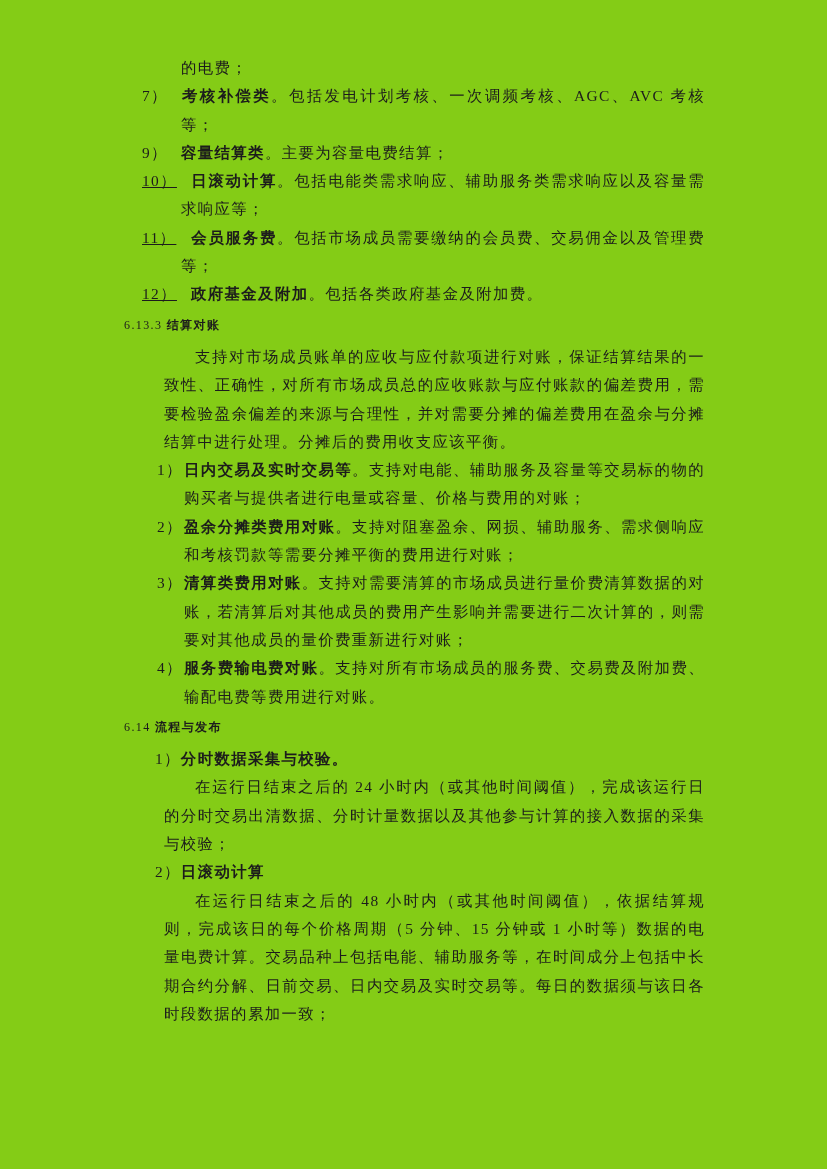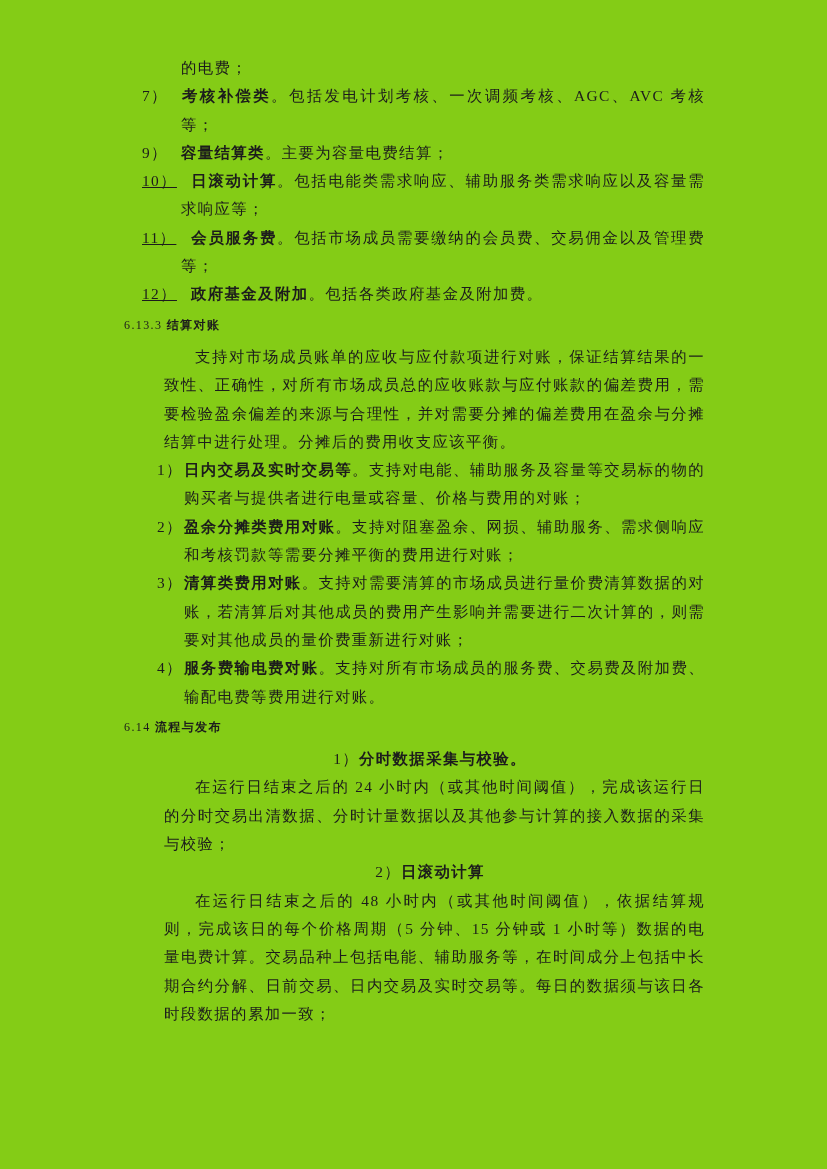--- a/index.html
+++ b/index.html
@@ -59,21 +59,21 @@
   }
   .h3 .hnum { font-weight: normal; }
 
   .para {
     text-align: justify;
     text-justify: inter-ideograph;
     text-indent: 31px;
     margin-left: 40px;
   }
 
-  .step-head { text-indent: 31px; text-align: center; }
+  .step-head { text-indent: 31px; text-align: left; }
   .step-head .snum { font-weight: normal; }
 </style>
 </head>
 <body>
 
 <div class="page">
   <div class="content">
 
     <div class="cont-line">的电费；</div>
 

